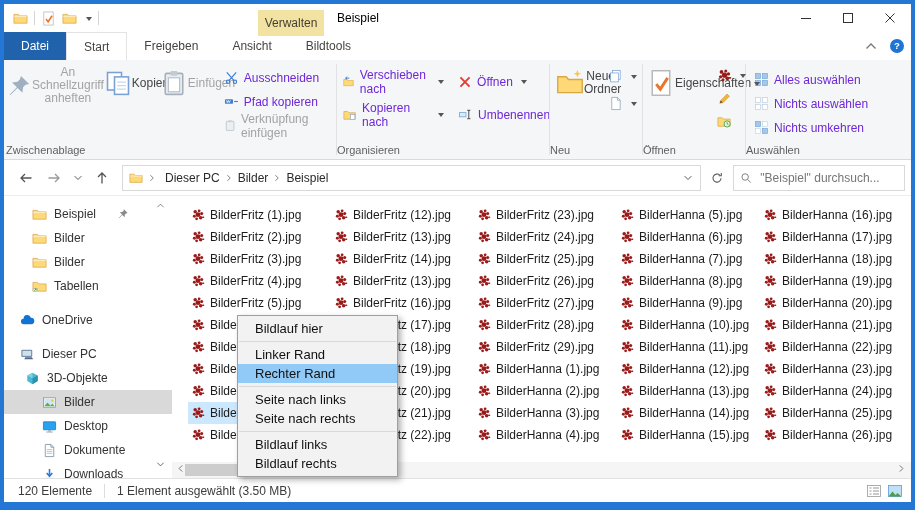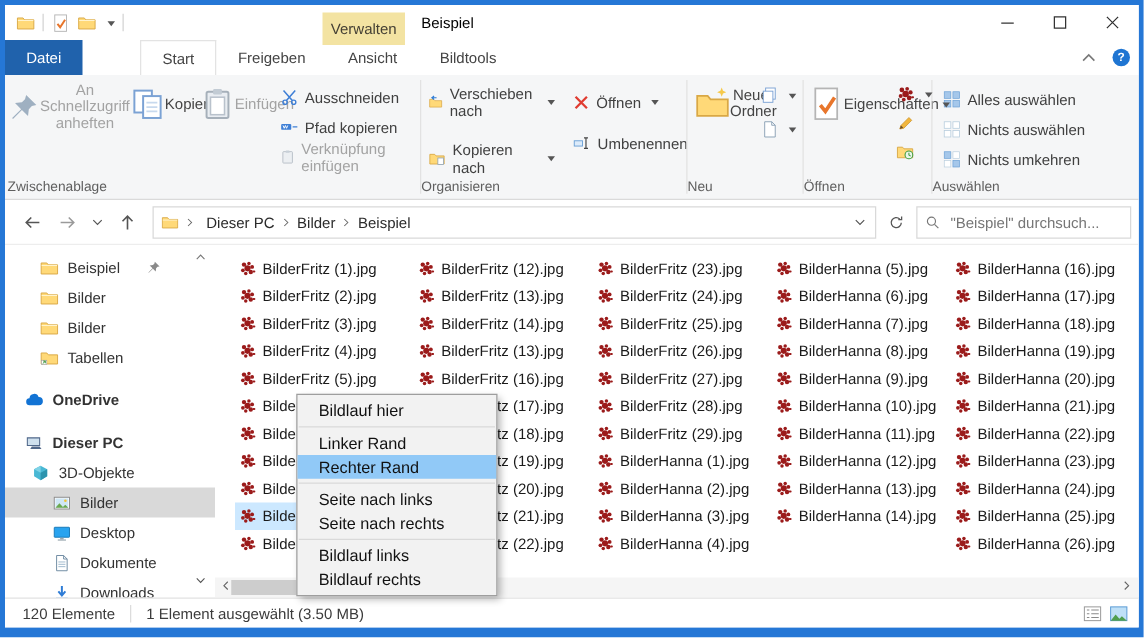--- a/index.html
+++ b/index.html
@@ -10,49 +10,49 @@
   .qat{display:flex;align-items:center;gap:6px;padding-left:9px;}
   .qat .sep{width:1px;height:14px;background:#d4d4d4;}
   .win-title{position:absolute;left:333px;top:7px;font-size:12px;color:#000;}
   .verwalten{position:absolute;left:254px;top:6px;width:66px;height:26px;background:#f3e3a2;color:#454034;display:flex;align-items:center;justify-content:center;font-size:12px;z-index:5;}
   .winctrl{position:absolute;right:0;top:0;display:flex;}
   .winctrl span{width:42px;height:28px;display:flex;align-items:center;justify-content:center;}
   
   .tabrow{position:relative;height:28px;display:flex;align-items:stretch;background:#fff;}
   .tab{padding:0 17px;display:flex;align-items:center;font-size:12px;color:#444;}
   .tab-file{width:62px;justify-content:center;background:#2062ac;color:#fff;padding:0;}
-  .tab-start{border:1px solid #e3e3e3;border-bottom:none;background:#fff;margin-left:46px;}
+  .tab-start{border:1px solid #e3e3e3;border-bottom:none;background:#fff;}
   .tabrow-right{position:absolute;right:6px;top:0;height:28px;display:flex;align-items:center;gap:10px;}
   
   .ribbon{height:100px;background:#f5f6f7;display:flex;border-bottom:1px solid #dadada;padding-left:2px;}
   .rgroup{display:flex;flex-direction:column;}
   .rgc{flex:1;display:flex;align-items:flex-start;padding-top:3px;}
   .rgl{font-size:11px;color:#5f5f5f;padding-bottom:3px;}
   .rsep{width:1px;background:#e2e2e2;margin:4px 0;}
   .bigbtn{display:flex;flex-direction:row;align-items:center;text-align:center;padding-top:3px;line-height:13px;color:#444;}
   .bigbtn .bicon{height:34px;display:flex;align-items:center;}
   .smallcol{display:flex;flex-direction:column;justify-content:flex-start;padding-top:6px;gap:7px;}
-  .smallbtn{display:flex;align-items:center;gap:5px;color:#404040;height:17px;}
+  .smallbtn{display:flex;align-items:center;gap:5px;color:#6d28d9;height:17px;}
   .disabled{color:#a3a3a3;}
   .caret{display:inline-block;width:0;height:0;border:3px solid transparent;border-top:4px solid #555;margin-left:3px;position:relative;top:2px;}
   
   .navrow{height:36px;display:flex;align-items:center;background:#fff;border-bottom:1px solid #ededed;padding:0 6px 0 10px;gap:4px;}
   .navbtn{width:24px;height:24px;display:flex;align-items:center;justify-content:center;}
   .crumbbox{flex:1;height:26px;border:1px solid #d9d9d9;display:flex;align-items:center;padding:0 6px;gap:4px;margin-left:4px;}
   .crumb{padding:0 4px;color:#2b2b2b;}
   .crumb-chev{color:#555;display:flex;align-items:center;}
   .crumbbox .tail{margin-left:auto;}
   .searchbox{width:172px;height:26px;border:1px solid #d9d9d9;display:flex;align-items:center;padding:0 6px;gap:6px;color:#767676;}
   .searchbox input{border:none;outline:none;width:100%;font-family:"Liberation Sans",sans-serif;font-size:12px;color:#444;}
   .searchbox input::placeholder{color:#767676;}
   
   .main{height:282px;display:flex;background:#fff;}
   .sidebar{position:relative;width:168px;flex:0 0 168px;padding-top:6px;}
   .snode{height:24px;display:flex;align-items:center;gap:7px;font-size:12px;color:#333;}
-  .snode.gap{margin-top:10px;font-weight:bold;}
+  .snode.gap{margin-top:10px;}
   .snode.sel{background:#d9d9d9;}
   .sb-arrow{position:absolute;right:6px;}
   .filearea{position:relative;flex:1;padding:8px 0 0 16px;overflow:hidden;}
   .fgrid{display:flex;}
   .fcol{width:143px;flex:0 0 143px;}
   .file{height:22px;display:flex;align-items:center;gap:5px;white-space:nowrap;padding:0 3px;font-size:12px;color:#1b1b1b;}
   .file.sel{background:#cce8ff;}
   .hscroll{position:absolute;left:0;right:0;bottom:0;height:16px;background:#f5f5f5;}
   .hthumb{position:absolute;left:13px;top:2px;width:70px;height:12px;background:#cdcdcd;}
   .harrow{position:absolute;top:1px;}
@@ -194,21 +194,21 @@
               <span>Verknüpfung einfügen</span>
           </div>
         </div>
       </div>
       <div class="rgl">Zwischenablage</div>
     </div>
     <div class="rsep"></div>
 
     <div class="rgroup" style="width:212px">
       <div class="rgc" style="padding-left:6px">
-        <div class="smallcol" style="gap:28px;padding-top:10px">
+        <div class="smallcol" style="gap:16px;padding-top:10px">
           <div class="smallbtn">
             <svg width="16" height="16" viewBox="0 0 16 16">
                 <path d="M1 4.6h4.4l1.2 1.4H14v7H1z" fill="#ffd978" stroke="#d9a845" stroke-width=".8"></path>
                 <path d="M8.5 2.8H3.6M5.8 .9L3.4 2.8l2.4 1.9" stroke="#2e7cd6" stroke-width="1.2" fill="none"></path>
               </svg>
               <span>Verschieben nach</span>
               <span class="caret"></span>
           </div>
           <div class="smallbtn">
             <svg width="16" height="16" viewBox="0 0 16 16">
@@ -1177,20 +1177,35 @@
                   <circle cx="12.2" cy="6.3" r="1.8"></circle>
                   <circle cx="8" cy="7.6" r="2.8"></circle>
                   <circle cx="3.8" cy="9.4" r="1.7"></circle>
                   <circle cx="11" cy="11" r="2"></circle>
                   <circle cx="6.4" cy="12.4" r="1.6"></circle>
                   <rect x="12.6" y="9.6" width="2.6" height="1.8" rx=".9"></rect>
                 </g>
               </svg>
               <span>BilderHanna (14).jpg</span>
             </div>
+            <div class="file">
+              <svg width="14" height="14" viewBox="0 0 16 16">
+                <g fill="#9b1b1b">
+                  <circle cx="4.8" cy="4.2" r="2"></circle>
+                  <circle cx="9.3" cy="3.2" r="1.6"></circle>
+                  <circle cx="12.2" cy="6.3" r="1.8"></circle>
+                  <circle cx="8" cy="7.6" r="2.8"></circle>
+                  <circle cx="3.8" cy="9.4" r="1.7"></circle>
+                  <circle cx="11" cy="11" r="2"></circle>
+                  <circle cx="6.4" cy="12.4" r="1.6"></circle>
+                  <rect x="12.6" y="9.6" width="2.6" height="1.8" rx=".9"></rect>
+                </g>
+              </svg>
+              <span>BilderHanna (15).jpg</span>
+            </div>
           </div>
           <div class="fcol">
             <div class="file">
               <svg width="14" height="14" viewBox="0 0 16 16">
                 <g fill="#9b1b1b">
                   <circle cx="4.8" cy="4.2" r="2"></circle>
                   <circle cx="9.3" cy="3.2" r="1.6"></circle>
                   <circle cx="12.2" cy="6.3" r="1.8"></circle>
                   <circle cx="8" cy="7.6" r="2.8"></circle>
                   <circle cx="3.8" cy="9.4" r="1.7"></circle>

